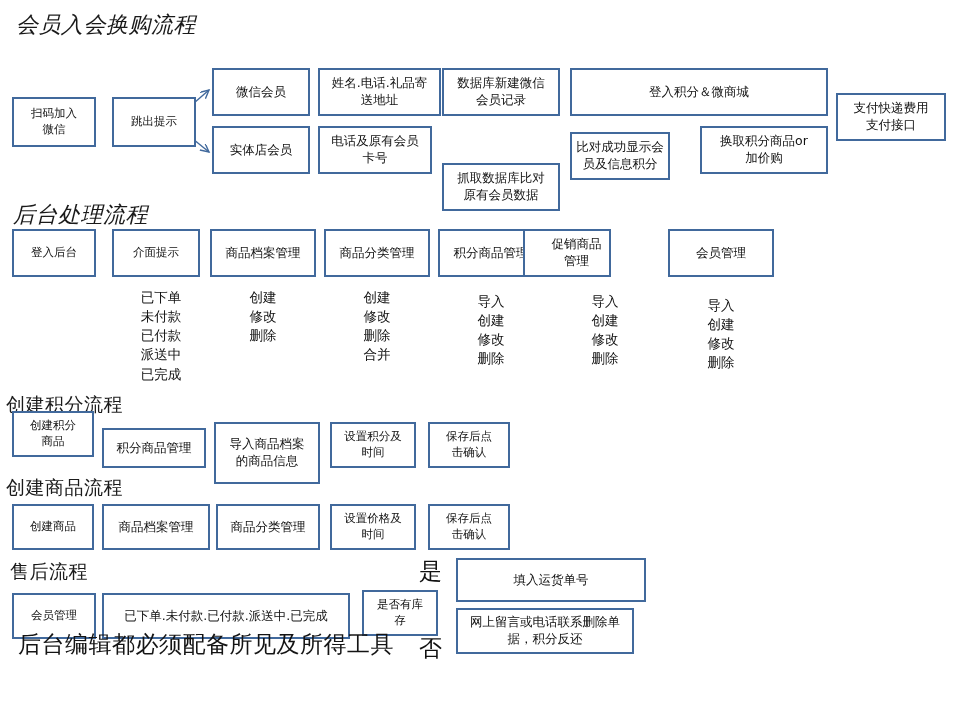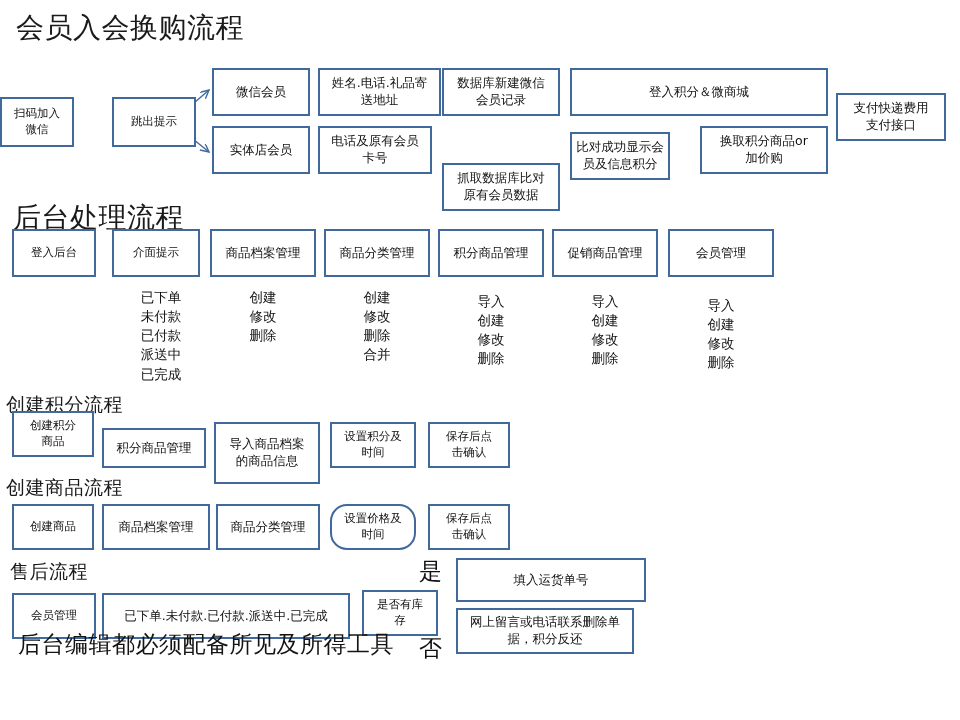--- a/index.html
+++ b/index.html
@@ -21,21 +21,22 @@
   }
   .section-title {
     position: absolute;
     font-size: 19px;
     line-height: 1.1;
     color: #1a1a1a;
     white-space: nowrap;
     letter-spacing: 0.5px;
   }
   .section-title.big {
-    font-size: 28px;
+    font-size: 22px;
+    font-style: italic;
   }
   .footer-note {
     position: absolute;
     font-size: 23px;
     line-height: 1.1;
     color: #141414;
     white-space: nowrap;
     letter-spacing: 0.5px;
   }
   .node {
@@ -87,21 +88,21 @@
         <path d="M0,0 L6,3 L0,6" fill="none" stroke="#41699c" stroke-width="1"></path>
       </marker>
     </defs>
     <g id="connector-group">
         <line x1="172" y1="122" x2="209" y2="90" stroke="#41699c" stroke-width="1.4" marker-end="url(#arrowhead)"></line>
         <line x1="172" y1="122" x2="209" y2="152" stroke="#41699c" stroke-width="1.4" marker-end="url(#arrowhead)"></line>
       </g>
   </svg>
   <div id="layer">
       <div class="section-title big" style="left: 16px; top: 13px;">会员入会换购流程</div>
-      <div class="node sm" style="left: 0; top: 97px; width: 74px; height: 50px; border-color: rgb(65, 105, 156);">
+      <div class="node sm" style="left: 12px; top: 97px; width: 84px; height: 50px; border-color: rgb(65, 105, 156);">
         <span style="white-space: pre-line;">扫码加入
 微信</span>
       </div>
       <div class="node sm" style="left: 112px; top: 97px; width: 84px; height: 50px; border-color: rgb(65, 105, 156);">
         <span style="white-space: pre-line;">跳出提示</span>
       </div>
       <div class="node" style="left: 212px; top: 68px; width: 98px; height: 48px; border-color: rgb(65, 105, 156);">
         <span style="white-space: pre-line;">微信会员</span>
       </div>
       <div class="node" style="left: 212px; top: 126px; width: 98px; height: 48px; border-color: rgb(65, 105, 156);">
@@ -147,21 +148,21 @@
       </div>
       <div class="node" style="left: 210px; top: 229px; width: 106px; height: 48px; border-color: rgb(65, 105, 156);">
         <span style="white-space: pre-line;">商品档案管理</span>
       </div>
       <div class="node" style="left: 324px; top: 229px; width: 106px; height: 48px; border-color: rgb(65, 105, 156);">
         <span style="white-space: pre-line;">商品分类管理</span>
       </div>
       <div class="node" style="left: 438px; top: 229px; width: 106px; height: 48px; border-color: rgb(65, 105, 156);">
         <span style="white-space: pre-line;">积分商品管理</span>
       </div>
-      <div class="node" style="left: 552px; top: 229px; width: 106px; height: 48px; border-color: rgb(65, 105, 156);">
+      <div class="node" style="left: 523px; top: 229px; width: 88px; height: 48px; border-color: rgb(65, 105, 156); padding-left: 22px;">
         <span style="white-space: pre-line;">促销商品管理</span>
       </div>
       <div class="node" style="left: 668px; top: 229px; width: 106px; height: 48px; border-color: rgb(65, 105, 156);">
         <span style="white-space: pre-line;">会员管理</span>
       </div>
       <div class="sublist" style="left: 126px; top: 288px; width: 70px;">已下单
 未付款
 已付款
 派送中
 已完成</div>
@@ -207,21 +208,21 @@
       <div class="section-title" style="left: 6px; top: 477px;">创建商品流程</div>
       <div class="node sm" style="left: 12px; top: 504px; width: 82px; height: 46px; border-color: rgb(65, 105, 156);">
         <span style="white-space: pre-line;">创建商品</span>
       </div>
       <div class="node" style="left: 102px; top: 504px; width: 108px; height: 46px; border-color: rgb(65, 105, 156);">
         <span style="white-space: pre-line;">商品档案管理</span>
       </div>
       <div class="node" style="left: 216px; top: 504px; width: 104px; height: 46px; border-color: rgb(65, 105, 156);">
         <span style="white-space: pre-line;">商品分类管理</span>
       </div>
-      <div class="node sm" style="left: 330px; top: 504px; width: 86px; height: 46px; border-color: rgb(65, 105, 156); border-radius: 17px;">
+      <div class="node sm" style="left: 330px; top: 504px; width: 86px; height: 46px; border-color: rgb(65, 105, 156);">
         <span style="white-space: pre-line;">设置价格及
 时间</span>
       </div>
       <div class="node sm" style="left: 428px; top: 504px; width: 82px; height: 46px; border-color: rgb(65, 105, 156);">
         <span style="white-space: pre-line;">保存后点
 击确认</span>
       </div>
       <div class="section-title" style="left: 10px; top: 561px;">售后流程</div>
       <div class="node sm" style="left: 12px; top: 593px; width: 84px; height: 46px; border-color: rgb(65, 105, 156);">
         <span style="white-space: pre-line;">会员管理</span>

